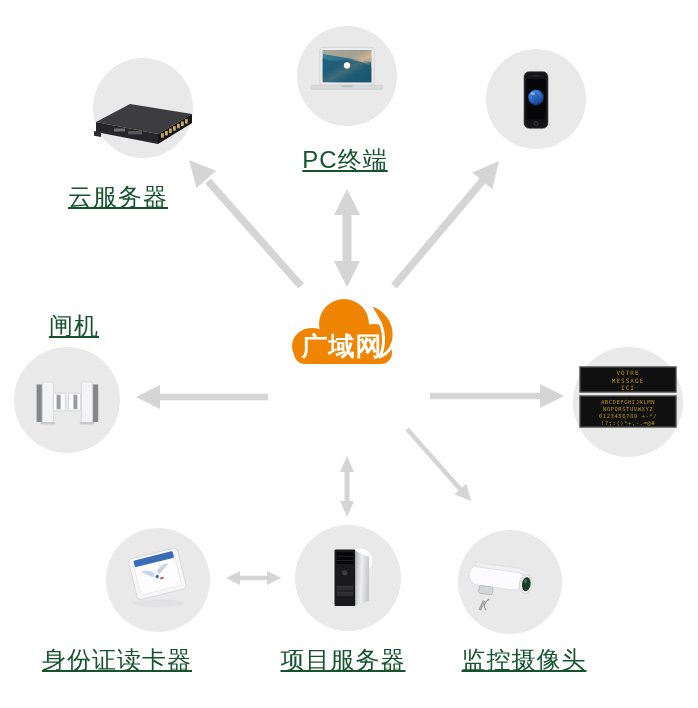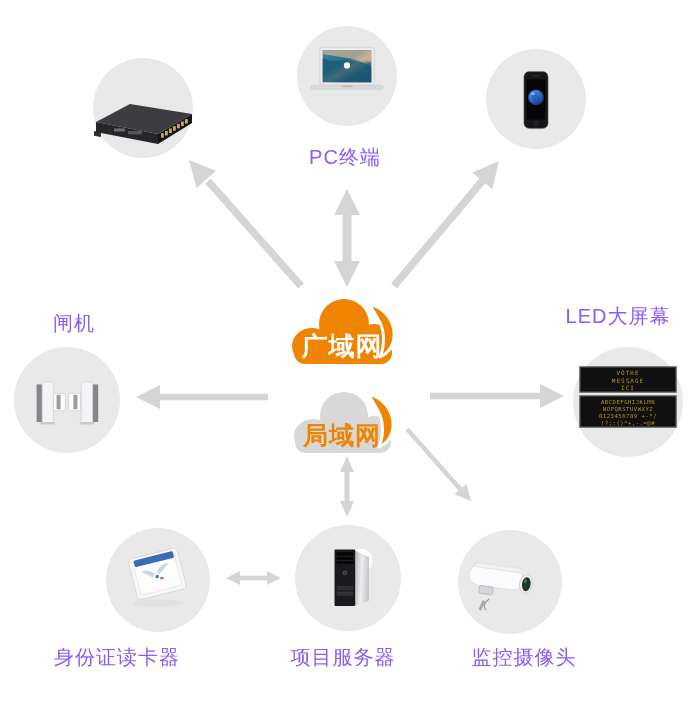--- a/index.html
+++ b/index.html
@@ -1,22 +1,22 @@
 <!DOCTYPE html>
 <html><head>
 <meta charset="utf-8">
 <style>
   html,body{margin:0;padding:0;background:#fff;}
   #canvas{position:relative;width:698px;height:708px;background:#ffffff;overflow:hidden;
           font-family:"Liberation Sans","DejaVu Sans",sans-serif;}
   .layer{position:absolute;left:0;top:0;}
   .node-circle{position:absolute;border-radius:50%;background:#e9e9e9;z-index:2;}
   .node-icon{position:absolute;z-index:3;}
-  .node-label{position:absolute;z-index:4;font-size:20px;color:#8b5cf6;letter-spacing:1px;
-              transform:translateX(-50%);white-space:nowrap;}
+  .node-label{position:absolute;z-index:4;font-size:24px;color:#14532d;letter-spacing:1px;
+              transform:translateX(-50%);white-space:nowrap;text-decoration:underline;}
   .cloud{position:absolute;z-index:5;}
   .cloud text{font-family:"Liberation Sans","DejaVu Sans",sans-serif;font-weight:bold;}
   .led-text{font-family:"DejaVu Sans Mono","Liberation Mono",monospace;}
   svg{display:block;}
 </style>
 </head>
 <body>
 
 <div id="canvas">
 
@@ -214,33 +214,21 @@
         <ellipse cx="26" cy="54" rx="20" ry="18"></ellipse>
         <circle cx="58" cy="32" r="25"></circle>
         <circle cx="88" cy="50" r="18"></circle>
         <rect x="8" y="50" width="98" height="22" rx="11"></rect>
       </g>
       <path d="M 83,12 C 97,15 107,27 108,40 C 109,52 103,61 94,65 C 99,53 99,38 92,27 C 89,21.5 85.5,16 83,12 Z" fill="#ee8400" stroke="#ffffff" stroke-width="3" stroke-linejoin="round"></path>
       <text x="56" y="63" font-size="26" fill="#ffffff" text-anchor="middle" letter-spacing="1">广域网</text>
     </svg>
   </div>
 
-  <div class="cloud" style="left:288px;top:384px">
-    <svg width="120" height="80" viewBox="0 0 120 80">
-      <g fill="#d8d8d8">
-        <ellipse cx="25" cy="52" rx="19" ry="17"></ellipse>
-        <circle cx="56" cy="32" r="24"></circle>
-        <circle cx="86" cy="49" r="17"></circle>
-        <rect x="7" y="48" width="96" height="21" rx="10.5"></rect>
-      </g>
-      <path d="M 80,10 C 94,13 104,25 105,38 C 106,50 100,59 91,63 C 96,51 96,36 89,25 C 86,19.5 82.5,14 80,10 Z" fill="#ee8400" stroke="#ffffff" stroke-width="3" stroke-linejoin="round"></path>
-      <text x="54" y="60" font-size="25" fill="#ee8400" text-anchor="middle" letter-spacing="1">局域网</text>
-    </svg>
-  </div>
-
+
+  <div class="node-label" style="left:118px;top:181px">云服务器</div>
   <div class="node-label" style="left:345px;top:144px">PC终端</div>
   <div class="node-label" style="left:74px;top:310px">闸机</div>
-  <div class="node-label" style="left:618px;top:303px">LED大屏幕</div>
   <div class="node-label" style="left:117px;top:644px">身份证读卡器</div>
   <div class="node-label" style="left:524px;top:644px">监控摄像头</div>
   <div class="node-label" style="left:343px;top:644px">项目服务器</div>
 
 </div>
 
 </body></html>

